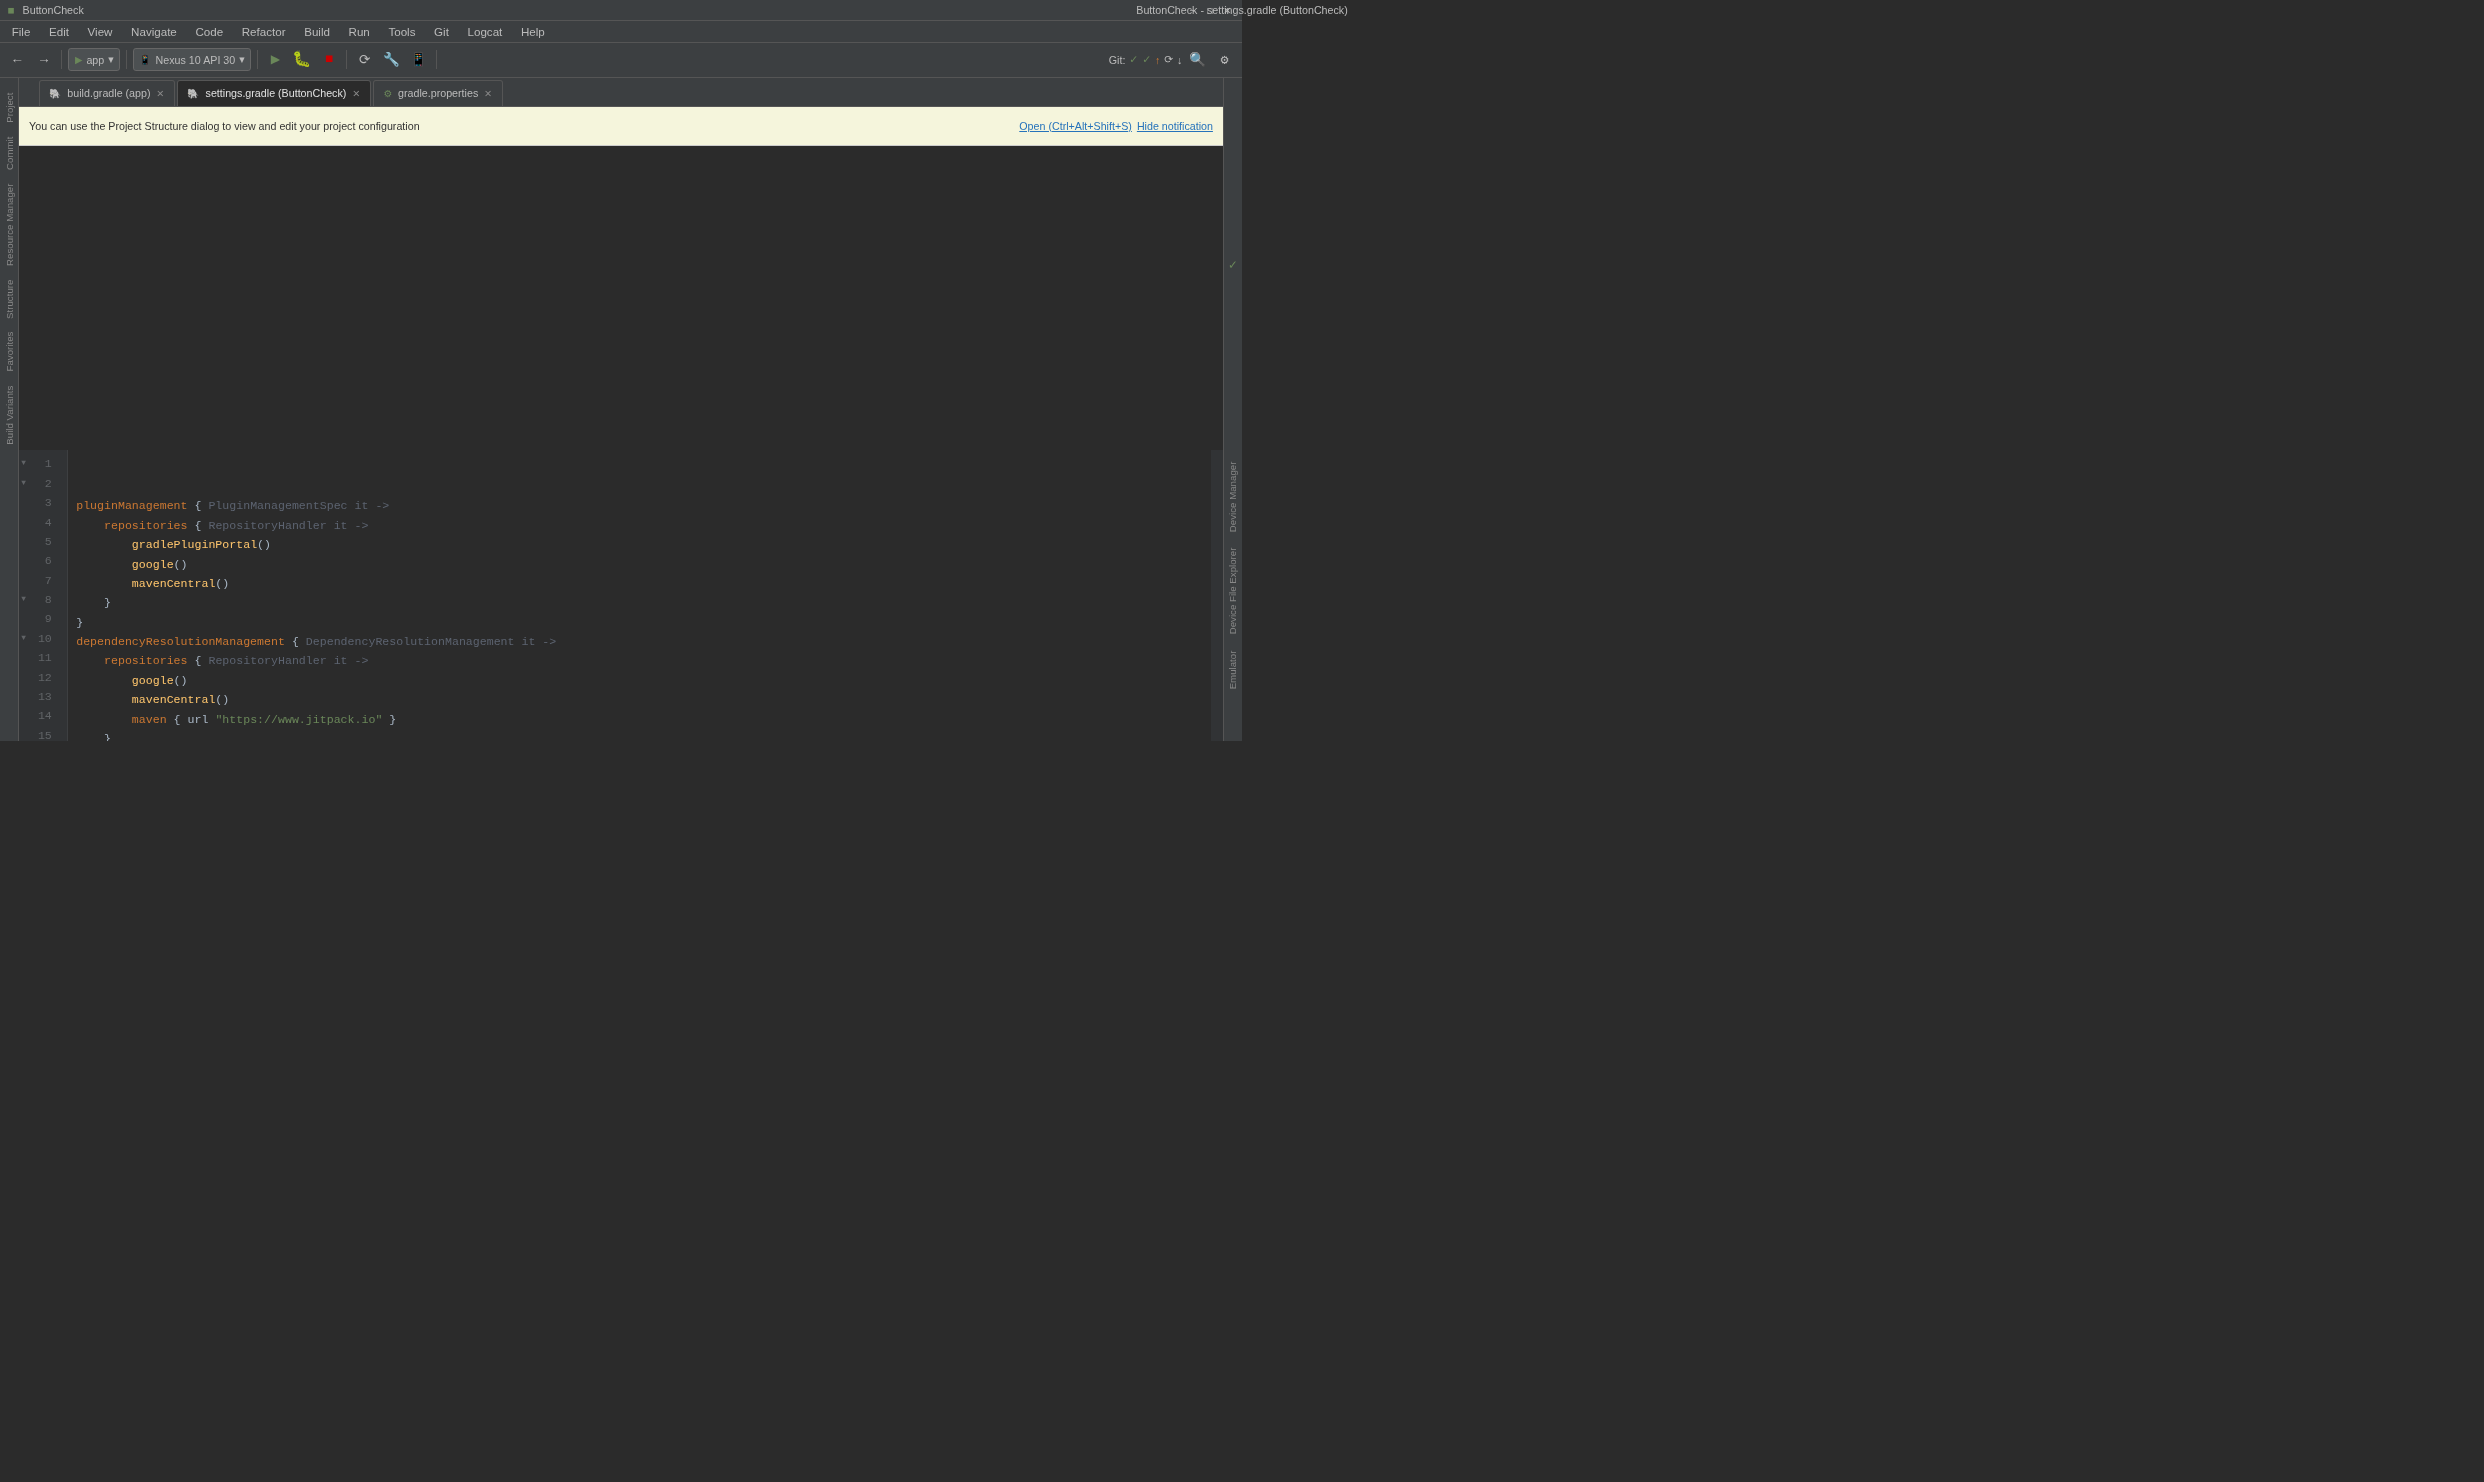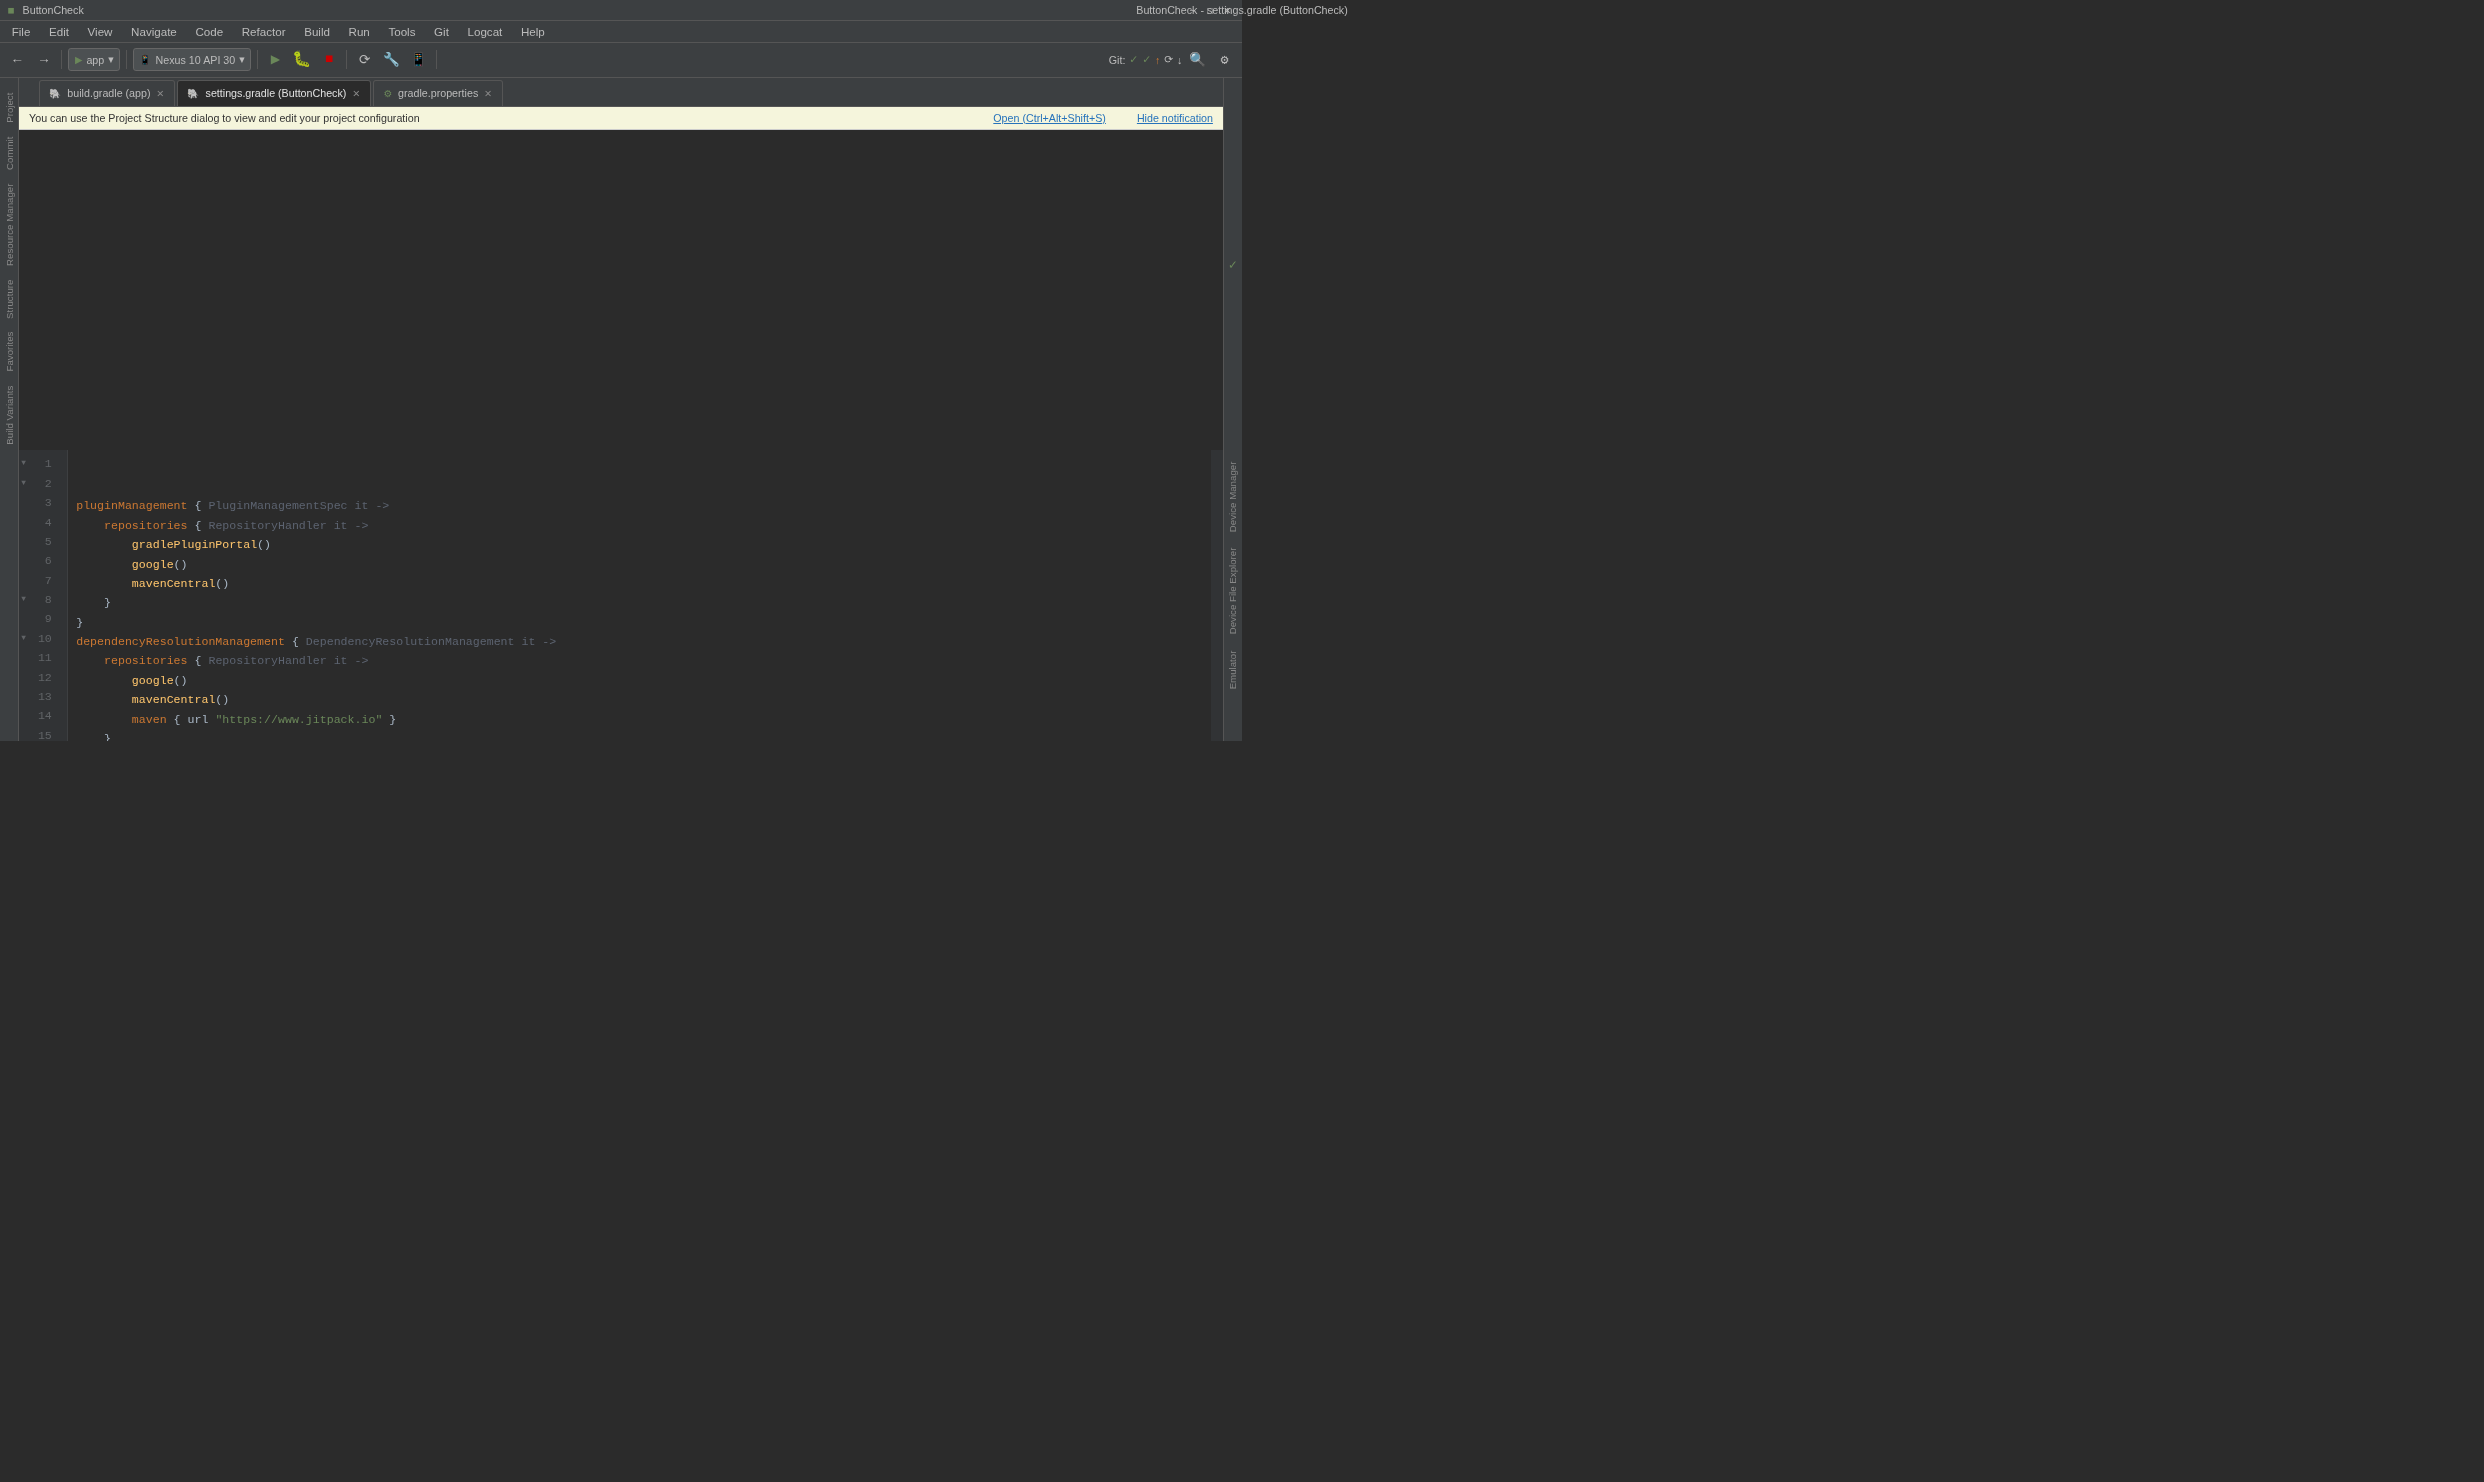--- a/index.html
+++ b/index.html
@@ -129,35 +129,35 @@
       background: #2b2b2b;
       color: #e0e0e0;
     }
     .tab-close {
       font-size: 9.7px; color: #888; cursor: pointer;
     }
     .tab-icon-gradle { color: #6a8759; font-size: 9.7px; }
 
     
     #notification-bar {
-      height: 23px;
+      height: 39px;
       background: #f5f5dc;
       display: flex;
       align-items: center;
       padding: 0 9.7px;
       justify-content: space-between;
       border-bottom: 1px solid #ccc;
     }
     #notification-bar span {
       font-size: 10.7px;
       font-family: Arial, sans-serif;
       color: #333;
     }
     #notification-bar .notif-actions {
-      display: flex; gap: 31px;
+      display: flex; gap: 5px;
     }
     #notification-bar .notif-link {
       color: #2673bb; text-decoration: underline;
       cursor: pointer; font-size: 10.7px;
       font-family: Arial, sans-serif;
     }
 
     
     #main-layout {
       display: flex;

